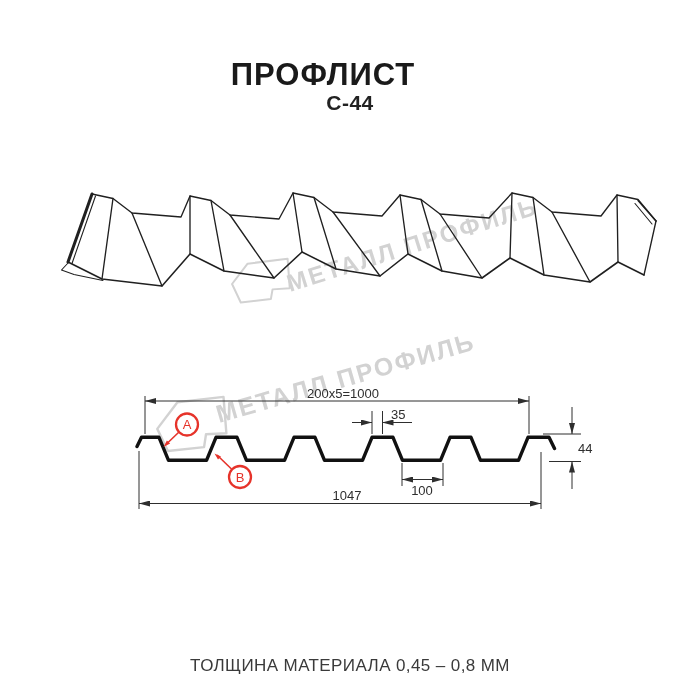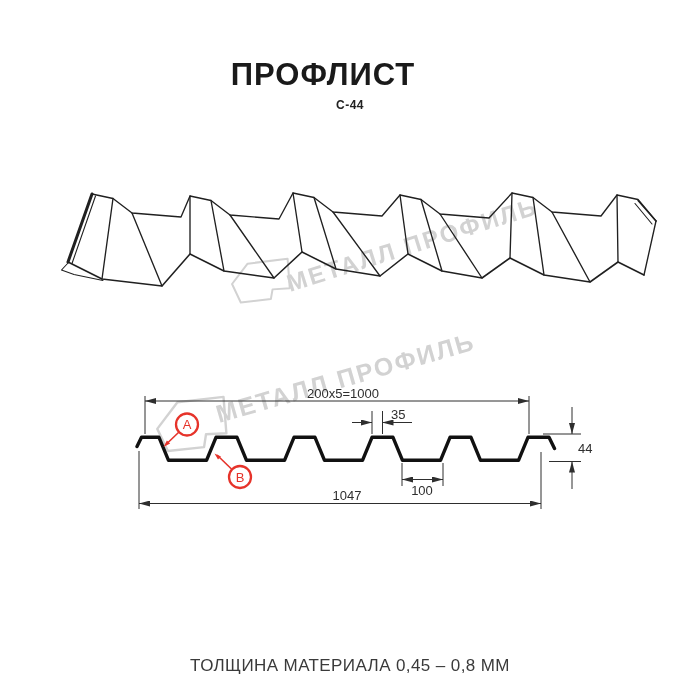--- a/index.html
+++ b/index.html
@@ -5,22 +5,22 @@
   html,body{margin:0;padding:0;background:#ffffff;}
   .page{
     position:relative;width:700px;height:700px;background:#ffffff;overflow:hidden;
     font-family:"Liberation Sans","DejaVu Sans",sans-serif;
   }
   .title{
     position:absolute;top:57px;left:0;width:646px;text-align:center;
     font-size:31px;font-weight:800;letter-spacing:1px;color:#1a1a1a;
   }
   .subtitle{
-    position:absolute;top:98px;left:0;width:700px;text-align:center;
-    font-size:12px;font-weight:700;letter-spacing:0.5px;color:#222222;
+    position:absolute;top:91px;left:0;width:700px;text-align:center;
+    font-size:21px;font-weight:700;letter-spacing:0.5px;color:#222222;
   }
   .footer{
     position:absolute;top:616px;left:0;width:700px;text-align:center;
     font-size:17px;font-weight:500;letter-spacing:0.4px;color:#3a3a3a;margin-top:40px;
   }
   svg{position:absolute;left:0;top:0;}
   .dimtxt{font-size:13px;fill:#2e2e2e;font-weight:400;}
   .wmtxt{font-weight:700;fill:#d2d2d2;}
   .ablbl{font-size:13px;font-weight:500;}
 </style>

